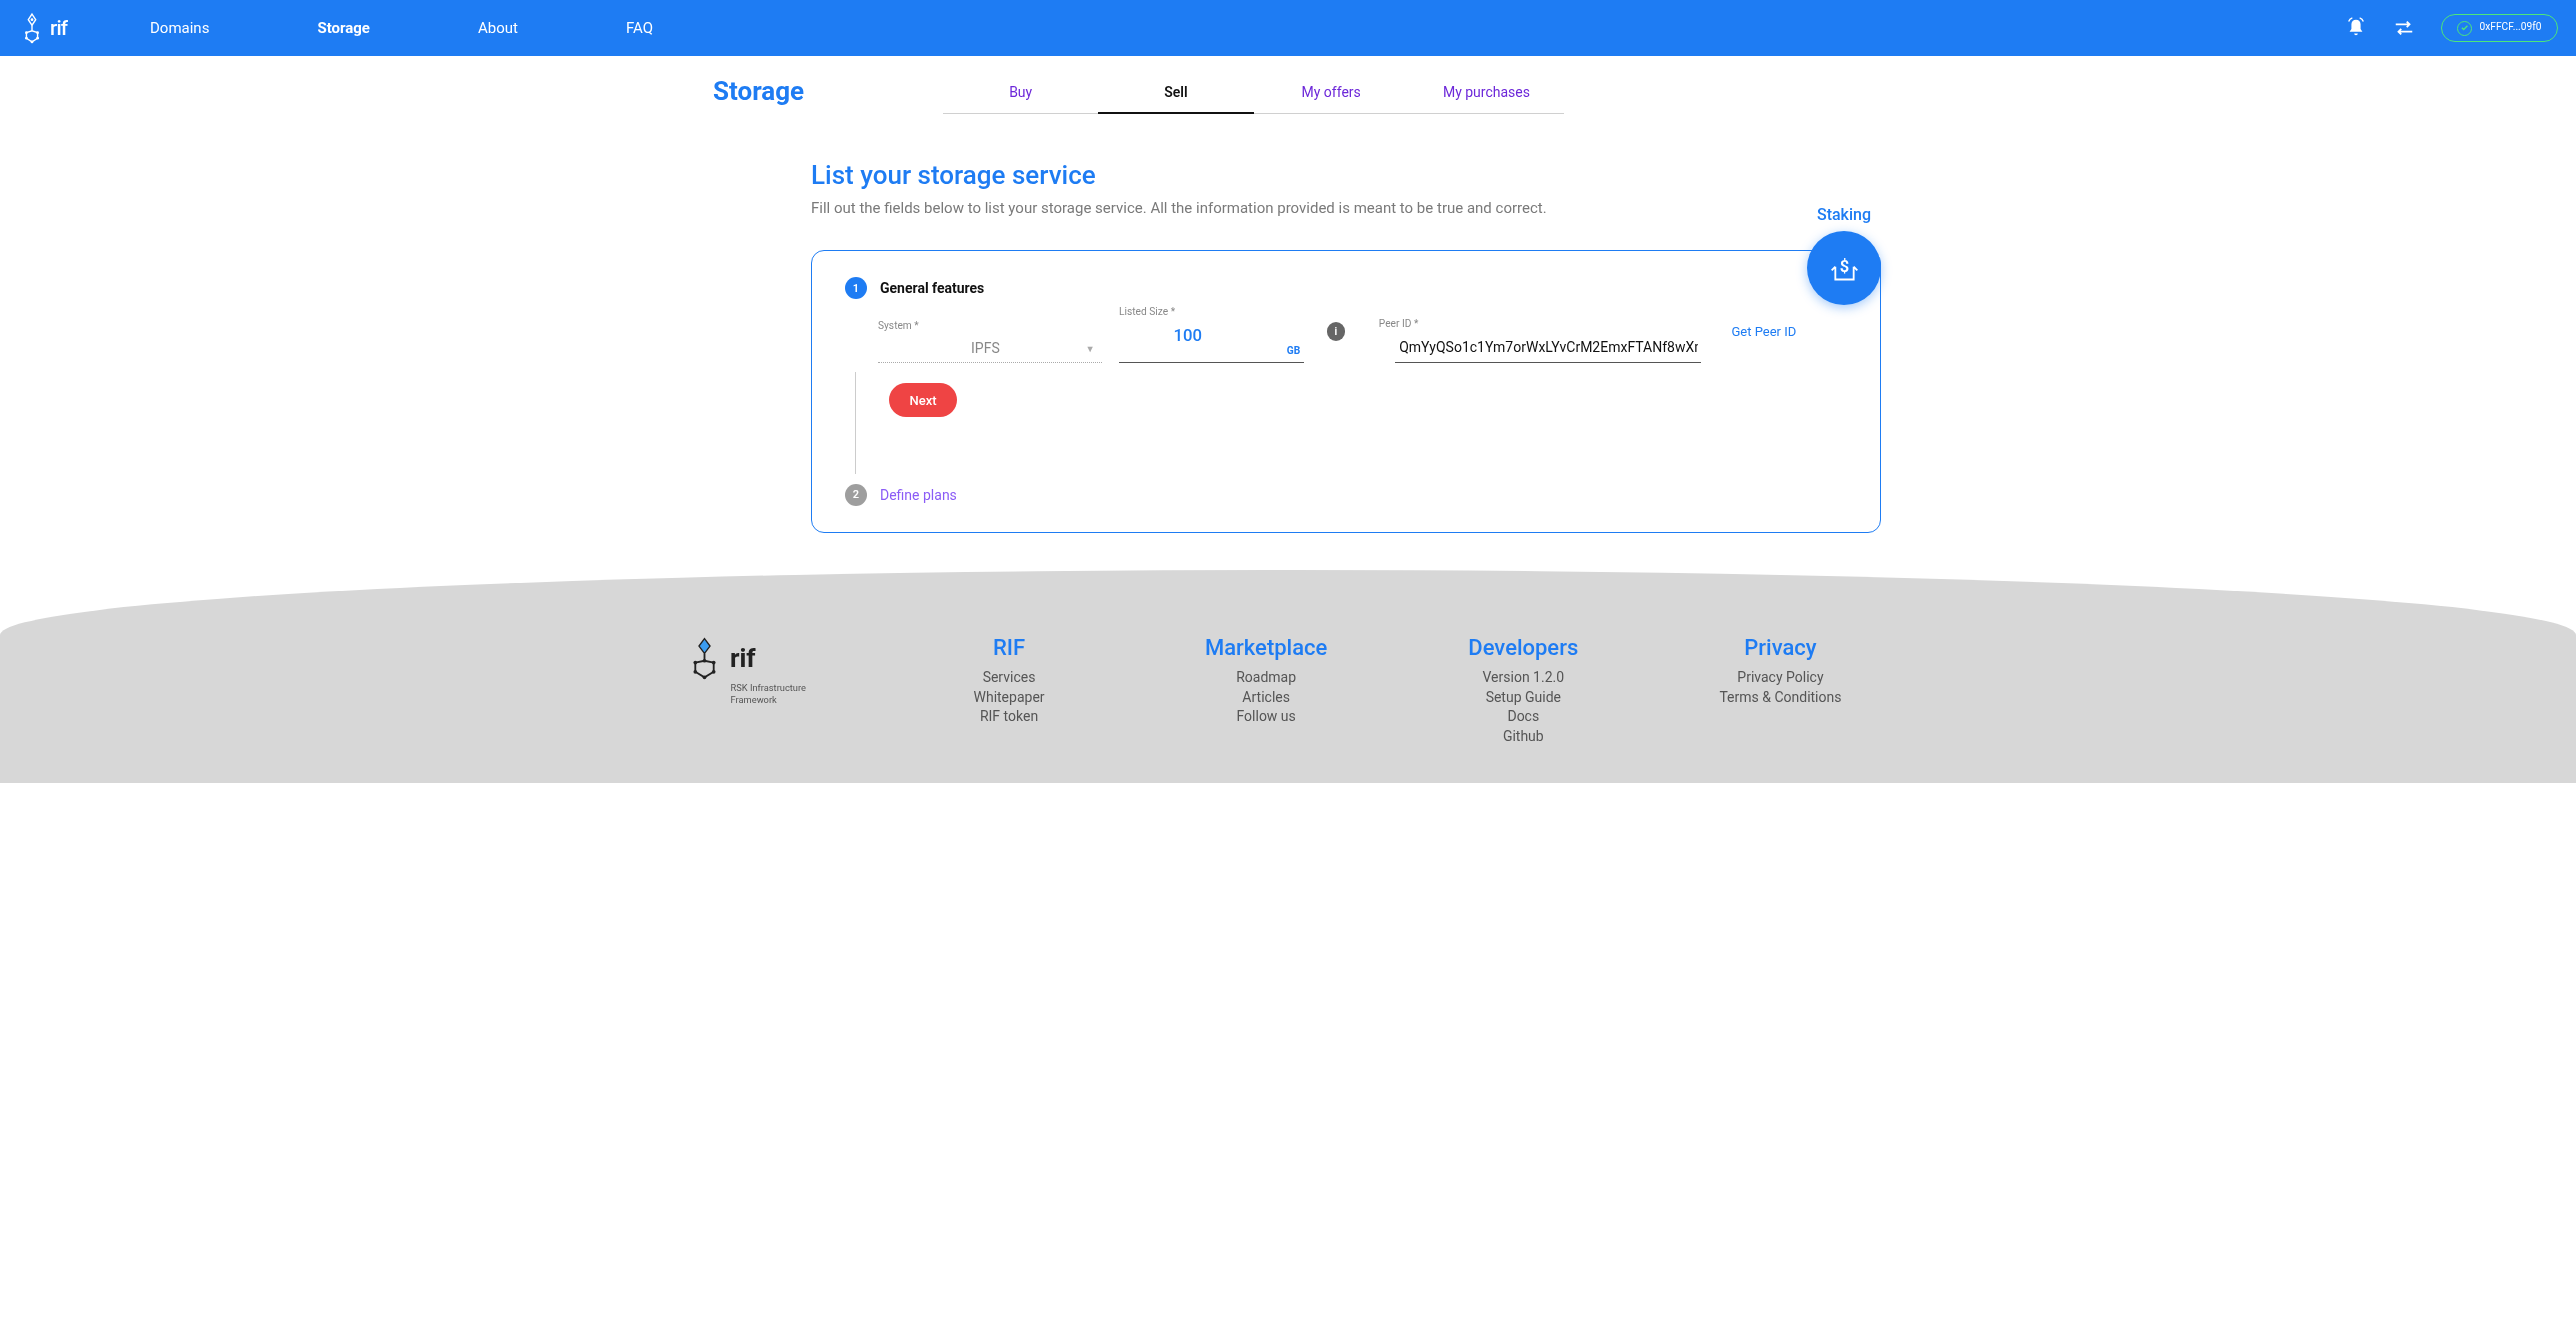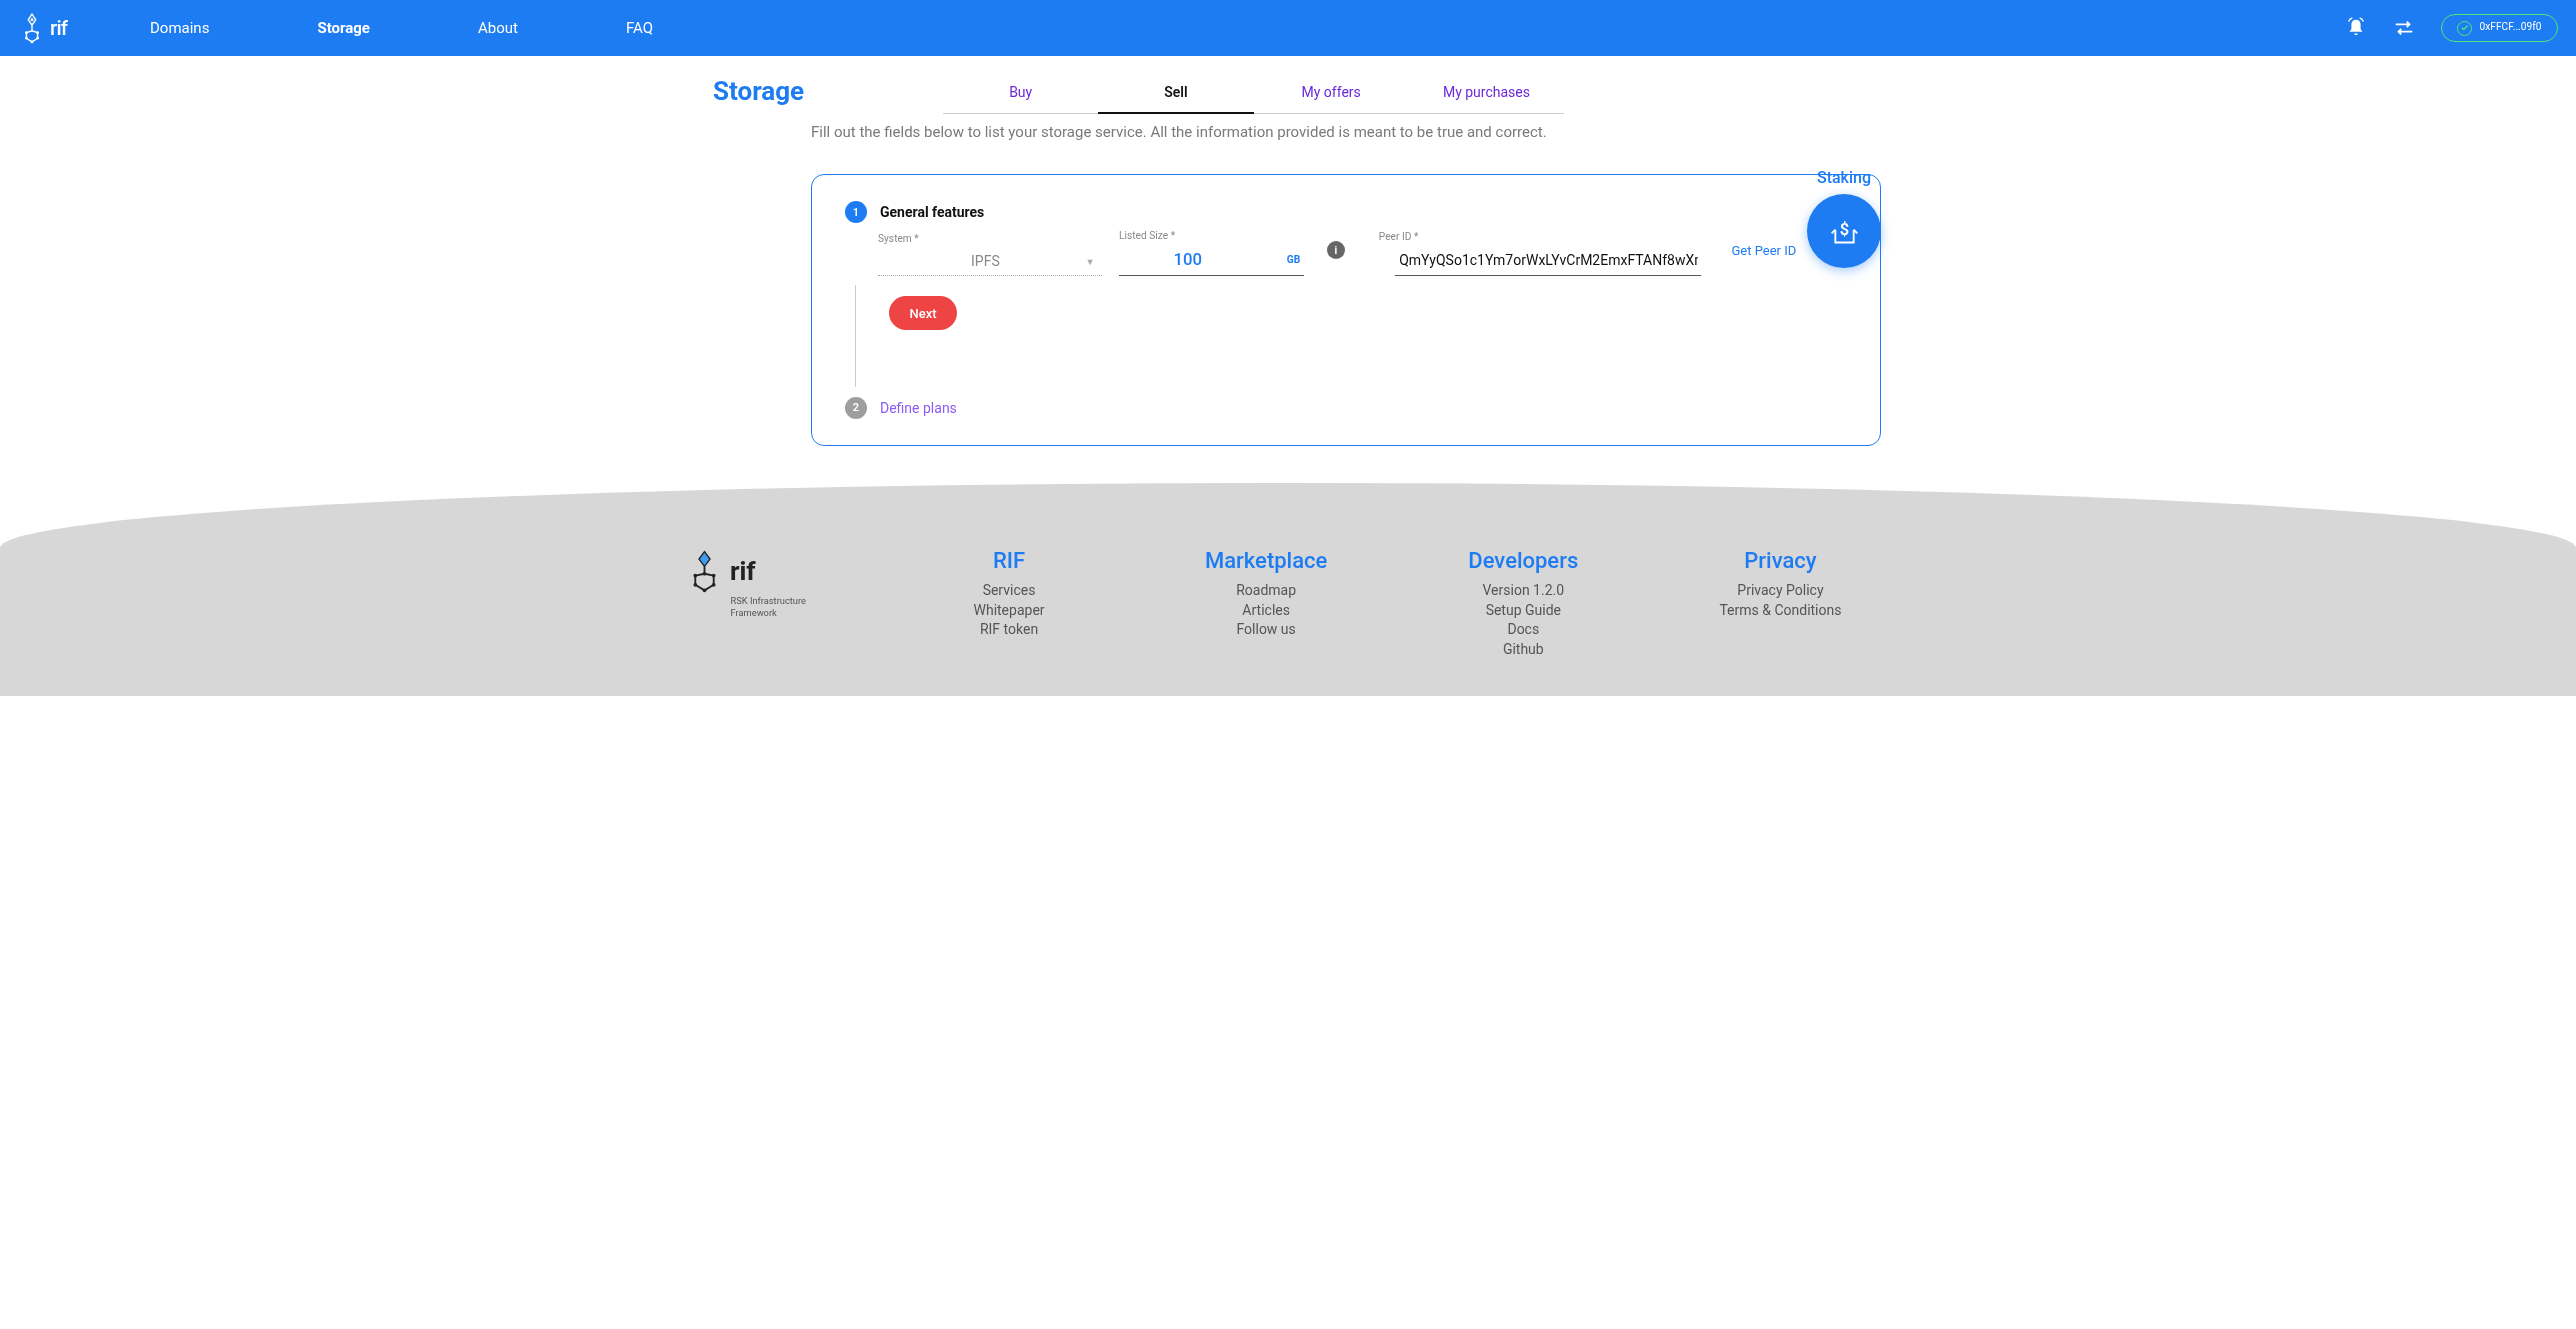--- a/index.html
+++ b/index.html
@@ -43,21 +43,21 @@
 .step-badge.inactive { background: #9e9e9e; }
 .step-label { font-size: 14px; font-weight: 700; color: #111; }
 .step-label.muted { font-weight: 400; color: #8b5cf6; }
 
 .fields-row { display: flex; gap: 17px; margin-left: 33px; margin-top: 7px; align-items: flex-end; }
 .field { display: flex; flex-direction: column; }
 .field-label { font-size: 10.2px; color: #888; margin-bottom: 3.7px; }
 .select-box { width: 224px; border-bottom: 0.9px dotted #aaa; display: flex; align-items: center; justify-content: space-between; padding: 5.6px 7.4px; cursor: pointer; }
 .select-value { color: #888; font-size: 14px; margin: 0 auto; }
 .chevron { color: #aaa; font-size: 9.3px; }
-.size-box { width: 185px; border-bottom: 0.9px solid #555; display: flex; align-items: center; padding: 5.6px 3.7px; }
+.size-box { width: 185px; border-bottom: 0.9px solid #555; display: flex; align-items: flex-start; padding: 5.6px 3.7px; flex-direction: column; }
 .size-input { border: none; outline: none; font-size: 16.7px; color: #1e7cf3; text-align: center; width: 130px; background: transparent; font-weight: 500; }
 .size-unit { color: #1e7cf3; font-size: 10.2px; font-weight: 700; margin-left: auto; }
 .info-dot { width: 18.5px; height: 18.5px; background: #666; border-radius: 50%; color: white; display: flex; align-items: center; justify-content: center; font-size: 10.2px; font-weight: 700; cursor: pointer; margin-left: 5.6px; align-self: center; margin-bottom: 5.6px; }
 .peer-box { width: 306px; border-bottom: 0.9px solid #555; padding: 5.6px 3.7px; margin-left: 16.7px; }
 .peer-input { border: none; outline: none; font-size: 14px; color: #111; width: 100%; background: transparent; }
 .get-peer { color: #1e7cf3; font-size: 13px; cursor: pointer; margin-left: 13px; align-self: center; margin-bottom: 5.6px; }
 
 .step-line { width: 0.9px; background: #ccc; height: 102px; margin-left: 10.2px; margin-top: 9.3px; }
 .next-btn { background: #ef4444; color: white; border: none; border-radius: 18.5px; padding: 9.3px 20.4px; font-size: 13px; font-weight: 500; cursor: pointer; margin-left: 33px; margin-top: 20.4px; }
 .step2-area { display: flex; align-items: center; gap: 13px; margin-top: 9.3px; }
@@ -133,20 +133,21 @@
     <div class="staking-block">
       <div class="staking-label">Staking</div>
       <div class="staking-circle">
         <svg width="33" height="33" viewBox="0 0 36 36">
           <path d="M8 16 L8 30 L28 30 L28 16 M4 20 L8 16 M32 20 L28 16" stroke="white" stroke-width="2" fill="none"></path>
           <text x="18" y="22" text-anchor="middle" fill="white" font-size="18" font-weight="600">$</text>
         </svg>
       </div>
     </div>
 
+    <h2 class="section-heading">List your storage service</h2>
     <p class="section-desc">Fill out the fields below to list your storage service. All the information provided is meant to be true and correct.</p>
 
     <div class="form-card">
       <div class="step-row">
         <div class="step-badge active">1</div>
         <div class="step-label">General features</div>
       </div>
 
       <div class="fields-row">
         <div class="field">

